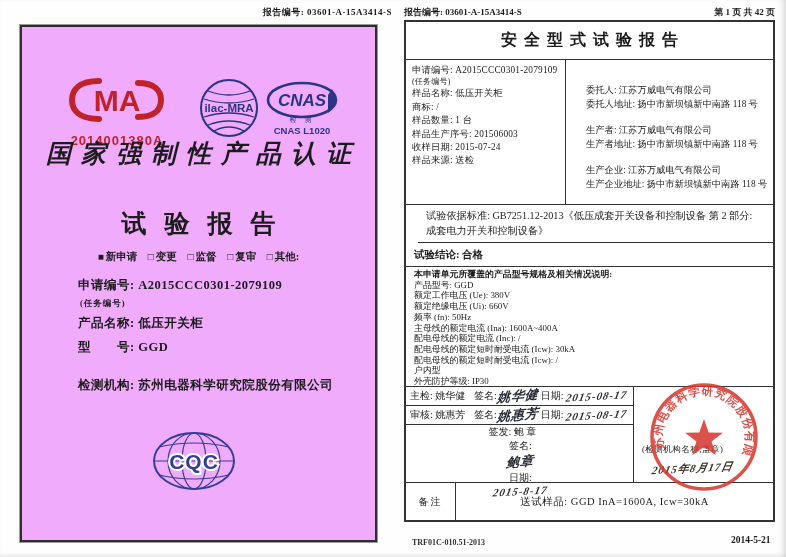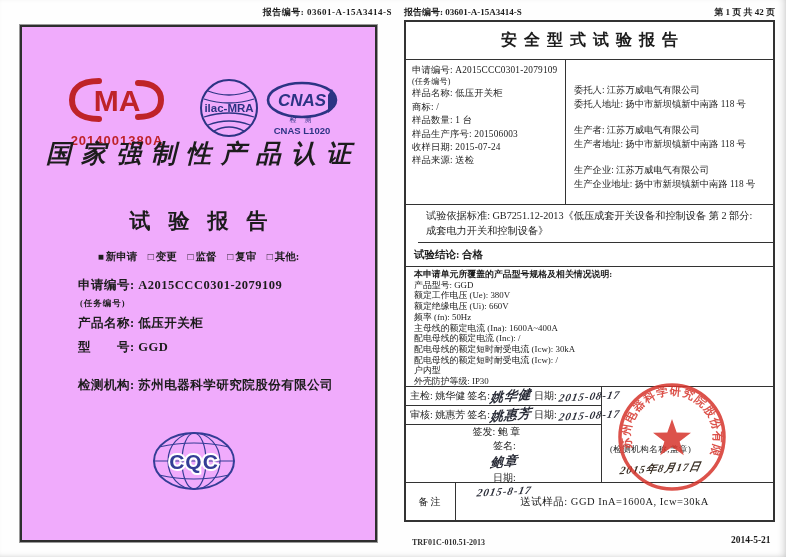--- a/index.html
+++ b/index.html
@@ -12,21 +12,21 @@
               font-size:9px; font-weight:bold; letter-spacing:.5px; }
   .lp-box { position:absolute; left:20px; top:25px; width:357px; height:517px;
             border:2px solid #2e2e2e; box-shadow:0 0 0 1px #9a9a9a; background:#f0abfc; }
   .logo { position:absolute; }
   .cma-svg { left:44px; top:48px; }
   .ilac-svg { left:176px; top:50px; }
   .cnas-svg { left:240px; top:52px; }
   .lp-title1 { position:absolute; top:110px; left:0; width:100%; text-align:center;
                font-size:25px; font-weight:bold; letter-spacing:10px; text-indent:10px;font-style:italic; }
   .lp-title2 { position:absolute; top:180px; left:0; width:100%; text-align:center;
-               font-size:21px; font-weight:bold; letter-spacing:18px; text-indent:18px; }
+               font-size:25px; font-weight:bold; letter-spacing:18px; text-indent:18px; }
   .lp-checks { position:absolute; top:223px; left:0; width:100%; text-align:center;
                font-size:10.5px; font-weight:bold; }
   .lp-checks .cb { margin:0 4px; white-space:nowrap; }
   .lp-checks .mark { margin-right:2px; font-size:10px; }
   .lp-fields { position:absolute; top:250px; left:56px; font-size:12.5px; font-weight:bold; }
   .lp-fields .frow { margin-bottom:7px; letter-spacing:.5px; }
   .lp-note { font-size:8.5px; font-weight:bold; margin:-3px 0 5px 2px; letter-spacing:1px; }
   .lp-agency { margin-top:21px; }
   .cqc-svg { left:128px; top:402px; }
 
@@ -34,28 +34,28 @@
   .rp-header { position:absolute; top:6px; left:404px; width:371px; display:flex;
                justify-content:space-between; font-size:9px; font-weight:bold; }
   .rp-box { position:absolute; left:404px; top:20px; width:371px; height:502px;
             border:2px solid #333; background:#fff; display:flex; flex-direction:column; }
   .rp-row { border-bottom:1px solid #333; }
   .rp-title { height:38px; display:flex; align-items:center; justify-content:center;
               font-size:16px; font-weight:bold; letter-spacing:7px; text-indent:7px; }
   .rp-info { height:145px; display:flex; }
   .rp-info-left { width:160px; padding:4px 2px 0 6px; font-size:9.3px; line-height:13.4px;
                   letter-spacing:.2px; border-right:1px solid #333; }
-  .rp-info-right { flex:1; padding:24px 0 0 8px; font-size:9.3px; line-height:13.5px; }
+  .rp-info-right { flex:1; padding:24px 0 0 8px; font-size:9.3px; line-height:13.5px;margin-left:12px; }
   .rp-party { margin-bottom:13px; }
   .rp-standard { height:38px; padding:4px 8px 0 8px; font-size:10.2px; line-height:14.5px;margin-left:12px; }
   .rp-conclusion { height:24px; padding:5px 8px 0 8px; font-size:10.5px; font-weight:bold; }
   .rp-coverage { height:120px; padding:2px 8px 0 8px; font-size:8.9px; line-height:10.7px; }
   .rp-cov-title { font-weight:bold; }
   .rp-sigblock { height:96px; display:flex; }
-  .rp-sig-left { width:196px; display:flex; flex-direction:column; border-right:1px solid #333; }
+  .rp-sig-left { width:228px; display:flex; flex-direction:column; border-right:1px solid #333; }
   .rp-sig-row { flex:1; display:flex; align-items:center; border-bottom:1px solid #333;
                 font-size:10px; padding:0 4px; white-space:nowrap; }
   .rp-sig-row:last-child { border-bottom:none;flex-direction:column; }
   .rp-sig-row .role { width:62px; }
   .rp-sig-row .slabel { margin-left:2px; }
   .hand { display:inline-block; font-style:italic; font-weight:bold; color:#2a2d38;
           transform:rotate(-5deg) skewX(-10deg); font-size:13px; letter-spacing:1px; }
   .hand.date { font-size:11px; transform:rotate(-3deg) skewX(-14deg); margin-left:2px; }
   .rp-stampcell { flex:1; position:relative; }
   .stamp-svg { position:absolute; top:-6px; left:14px; }

